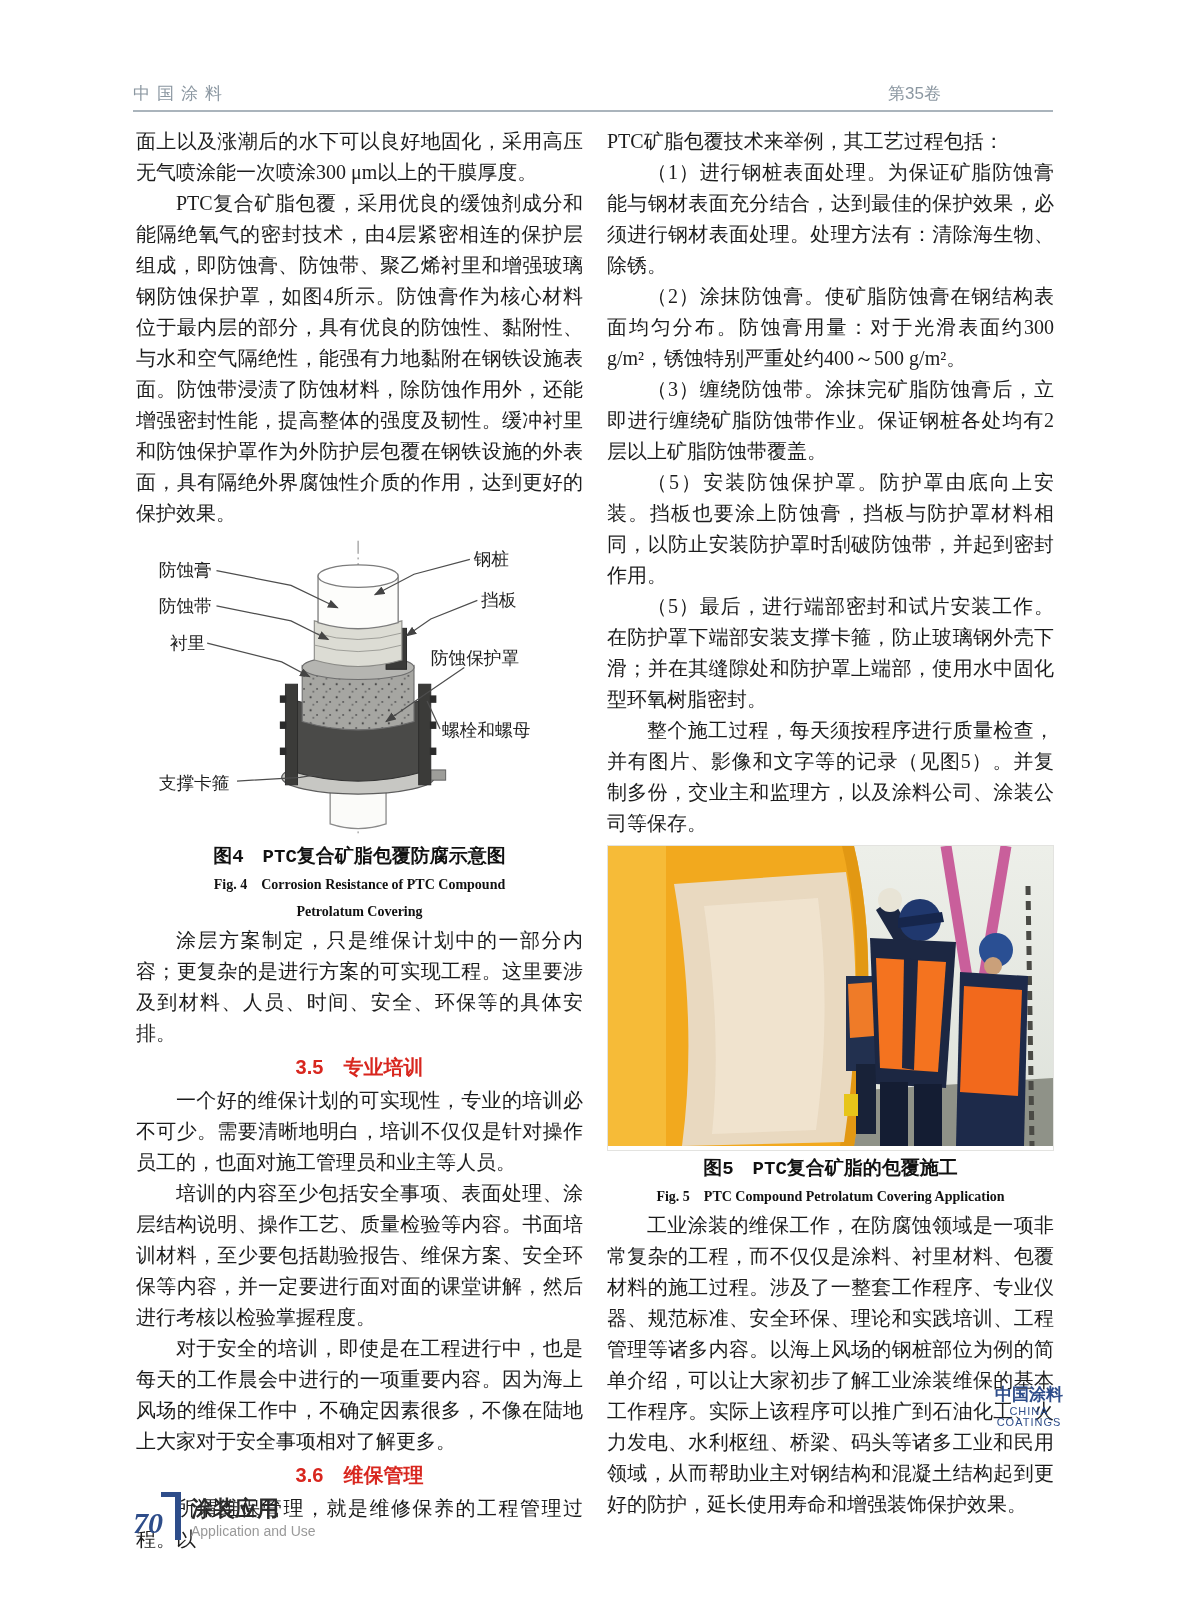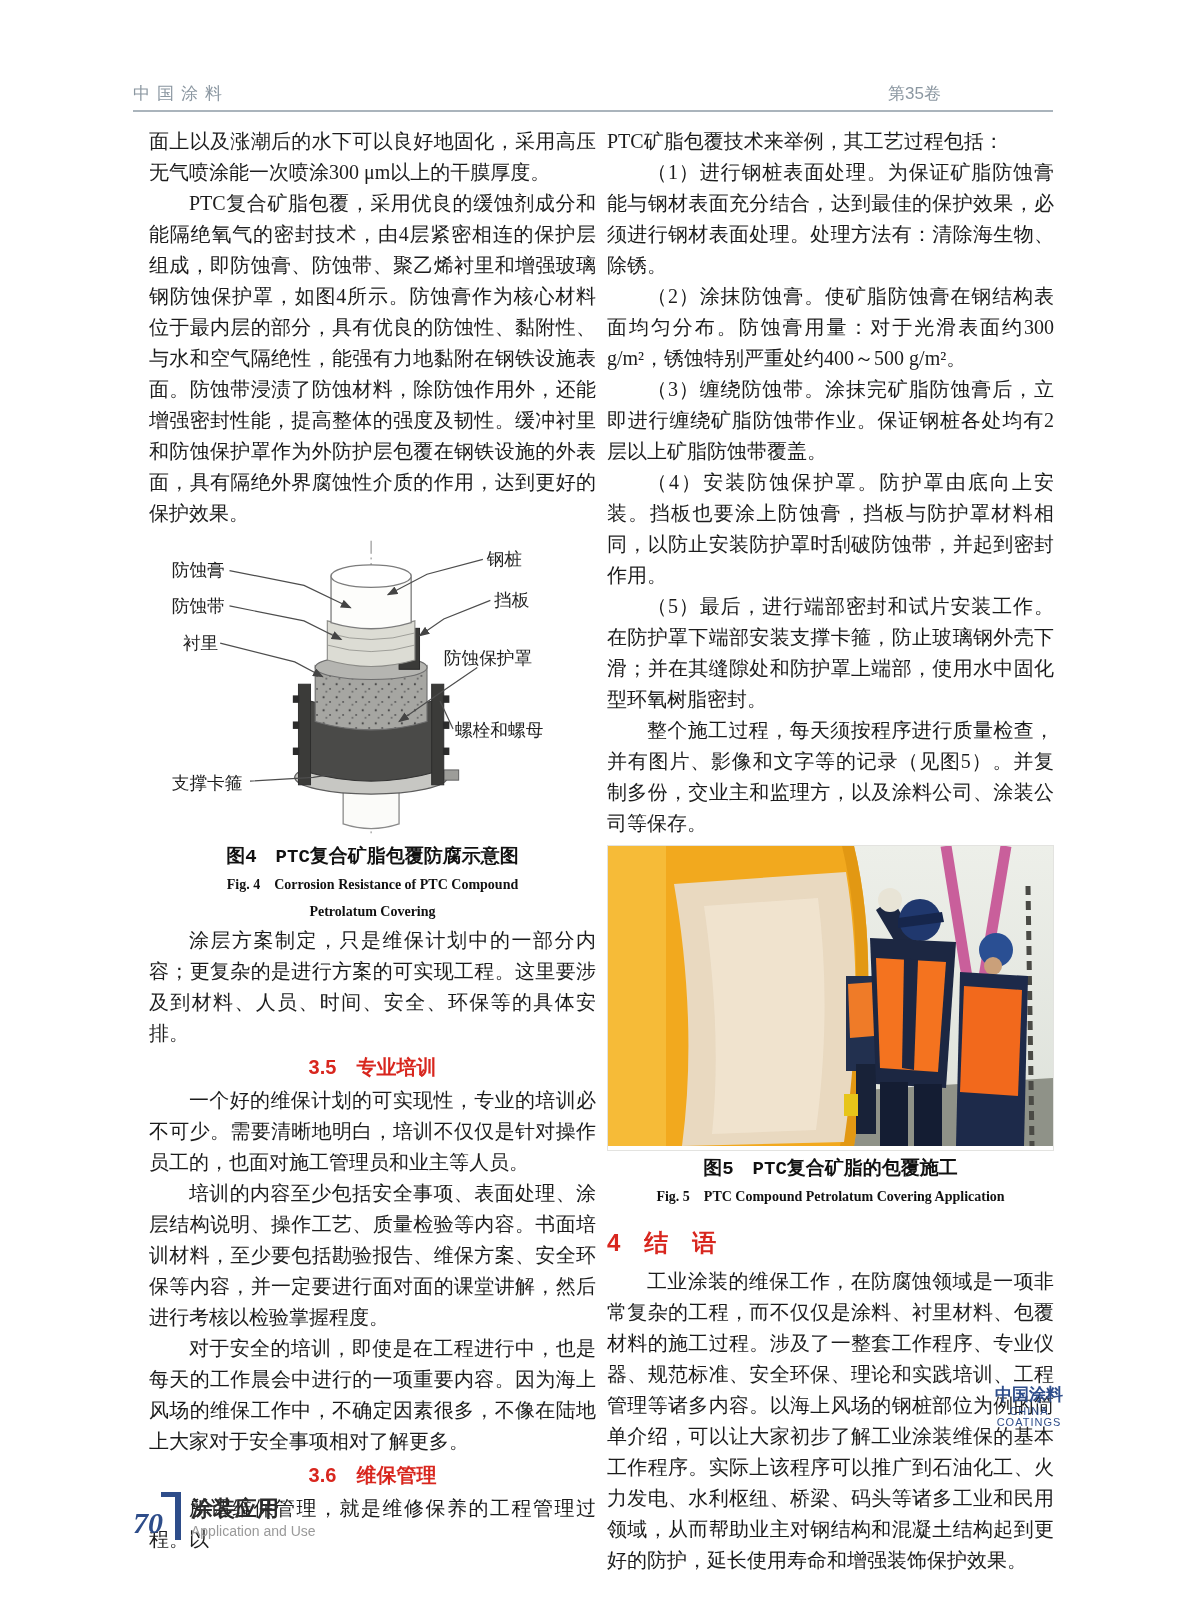--- a/index.html
+++ b/index.html
@@ -6,21 +6,21 @@
   .page{position:relative;width:1075px;height:1600px;background:#ffffff;overflow:hidden;
         font-family:"Liberation Serif","DejaVu Serif",serif;color:#1c1c1c;}
   
   .hdr-journal{position:absolute;left:133px;top:82px;font-family:"Liberation Sans",sans-serif;
         font-size:17px;color:#8b97a1;letter-spacing:7px;}
   .hdr-vol{position:absolute;right:134px;top:82px;font-family:"Liberation Sans",sans-serif;
         font-size:17px;color:#8b97a1;}
   .hdr-rule{position:absolute;left:133px;top:110px;width:920px;height:2px;background:#aab4bc;}
   
   .col{position:absolute;top:126px;width:447px;}
-  .col-left{left:149px;}
+  .col-left{left:136px;}
   .col-right{left:607px;}
   p.body{margin:0;font-size:20px;line-height:31px;text-align:justify;}
   p.indent{text-indent:2em;}
   .sec-head{margin:3px 0 2px 0;font-family:"Liberation Sans",sans-serif;font-weight:bold;
         font-size:20px;line-height:31px;color:#d8261e;text-align:center;}
   .sec-head-big{margin:16px 0 6px 0;font-family:"Liberation Sans",sans-serif;font-weight:bold;
         font-size:24px;line-height:34px;color:#d8261e;}
   .cap-zh{margin:2px 0 0 0;text-align:center;font-family:Liberation Mono, monospace;
         font-weight:bold;font-size:19px;line-height:28px;color:#111;}
   .cap-en{margin:0;text-align:center;font-family:"Liberation Serif",serif;
@@ -141,21 +141,21 @@
     <p class="body indent">对于安全的培训，即使是在工程进行中，也是每天的工作晨会中进行的一项重要内容。因为海上风场的维保工作中，不确定因素很多，不像在陆地上大家对于安全事项相对了解更多。</p>
     <p class="sec-head">3.6　维保管理</p>
     <p class="body indent">所谓维保管理，就是维修保养的工程管理过程。以</p>
   </div>
 
   <div class="col col-right">
     <p class="body">PTC矿脂包覆技术来举例，其工艺过程包括：</p>
     <p class="body indent">（1）进行钢桩表面处理。为保证矿脂防蚀膏能与钢材表面充分结合，达到最佳的保护效果，必须进行钢材表面处理。处理方法有：清除海生物、除锈。</p>
     <p class="body indent">（2）涂抹防蚀膏。使矿脂防蚀膏在钢结构表面均匀分布。防蚀膏用量：对于光滑表面约300 g/m²，锈蚀特别严重处约400～500 g/m²。</p>
     <p class="body indent">（3）缠绕防蚀带。涂抹完矿脂防蚀膏后，立即进行缠绕矿脂防蚀带作业。保证钢桩各处均有2层以上矿脂防蚀带覆盖。</p>
-    <p class="body indent">（4）安装防蚀保护罩。防护罩由底向上安装。挡板也要涂上防蚀膏，挡板与防护罩材料相同，以防止安装防护罩时刮破防蚀带，并起到密封作用。</p>
+    <p class="body indent">（5）安装防蚀保护罩。防护罩由底向上安装。挡板也要涂上防蚀膏，挡板与防护罩材料相同，以防止安装防护罩时刮破防蚀带，并起到密封作用。</p>
     <p class="body indent">（5）最后，进行端部密封和试片安装工作。在防护罩下端部安装支撑卡箍，防止玻璃钢外壳下滑；并在其缝隙处和防护罩上端部，使用水中固化型环氧树脂密封。</p>
     <p class="body indent">整个施工过程，每天须按程序进行质量检查，并有图片、影像和文字等的记录（见图5）。并复制多份，交业主和监理方，以及涂料公司、涂装公司等保存。</p>
 
     <div class="fig5-wrap">
       <svg width="445" height="300" viewBox="0 0 445 300">
         <defs>
           <linearGradient id="sky" x1="0" y1="0" x2="0" y2="1">
             <stop offset="0" stop-color="#edefe9"></stop>
             <stop offset="1" stop-color="#dde1da"></stop>
           </linearGradient>
@@ -205,21 +205,20 @@
           <circle cx="385" cy="120" r="9" fill="#caa07a"></circle>
           <path d="M352 126 L420 130 L416 300 L348 300 Z" fill="#1d2a4a"></path>
           <path d="M356 140 L414 144 L410 250 L352 246 Z" fill="#f2691c"></path>
         </g>
         <rect x="236" y="248" width="14" height="22" fill="#e7c519"></rect>
       </svg>
     </div>
     <p class="cap-zh">图5　PTC复合矿脂的包覆施工</p>
     <p class="cap-en">Fig. 5　PTC Compound Petrolatum Covering Application</p>
 
-    <p class="sec-head-big">4　结　语</p>
     <p class="body indent">工业涂装的维保工作，在防腐蚀领域是一项非常复杂的工程，而不仅仅是涂料、衬里材料、包覆材料的施工过程。涉及了一整套工作程序、专业仪器、规范标准、安全环保、理论和实践培训、工程管理等诸多内容。以海上风场的钢桩部位为例的简单介绍，可以让大家初步了解工业涂装维保的基本工作程序。实际上该程序可以推广到石油化工、火力发电、水利枢纽、桥梁、码头等诸多工业和民用领域，从而帮助业主对钢结构和混凝土结构起到更好的防护，延长使用寿命和增强装饰保护效果。</p>
   </div>
 
   <div class="brand">
     <div class="brand-zh">中国涂料</div>
     <div class="brand-en">CHINA COATINGS</div>
   </div>
 
   <div class="footer">
     <div class="foot-num">70</div>

